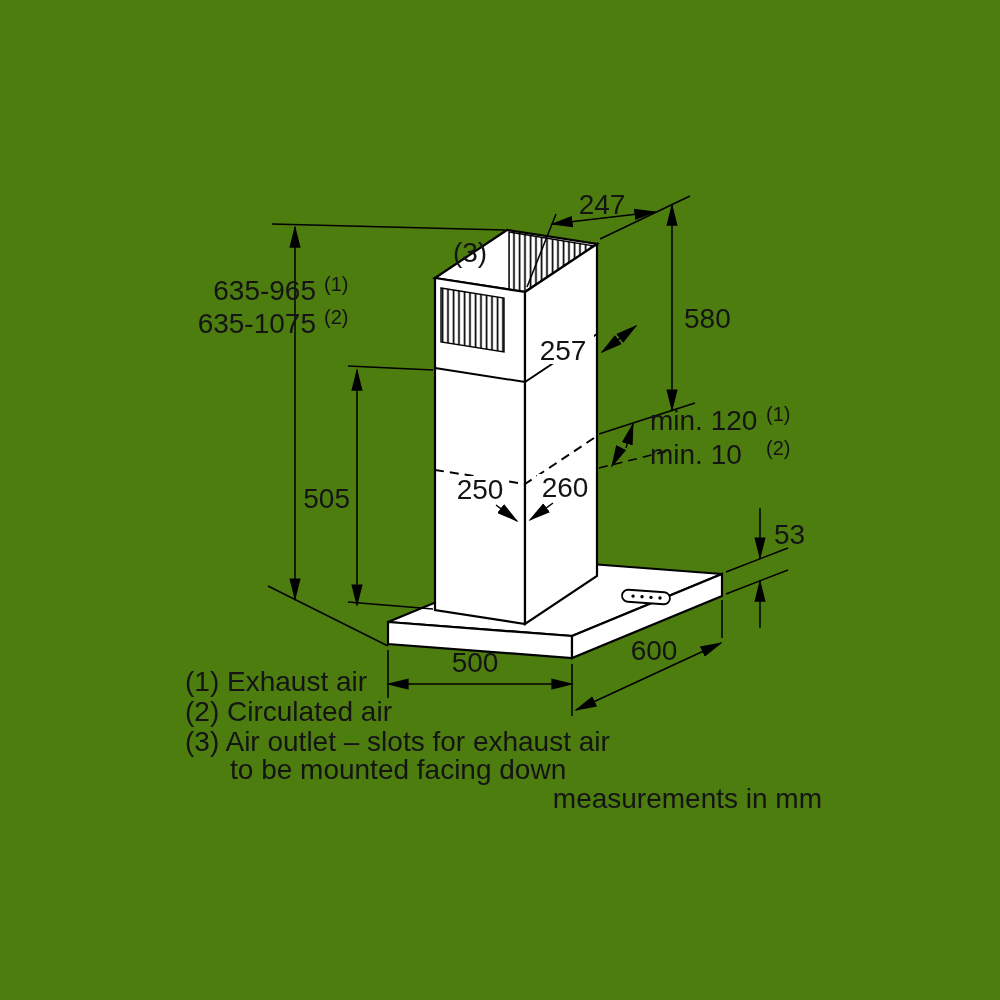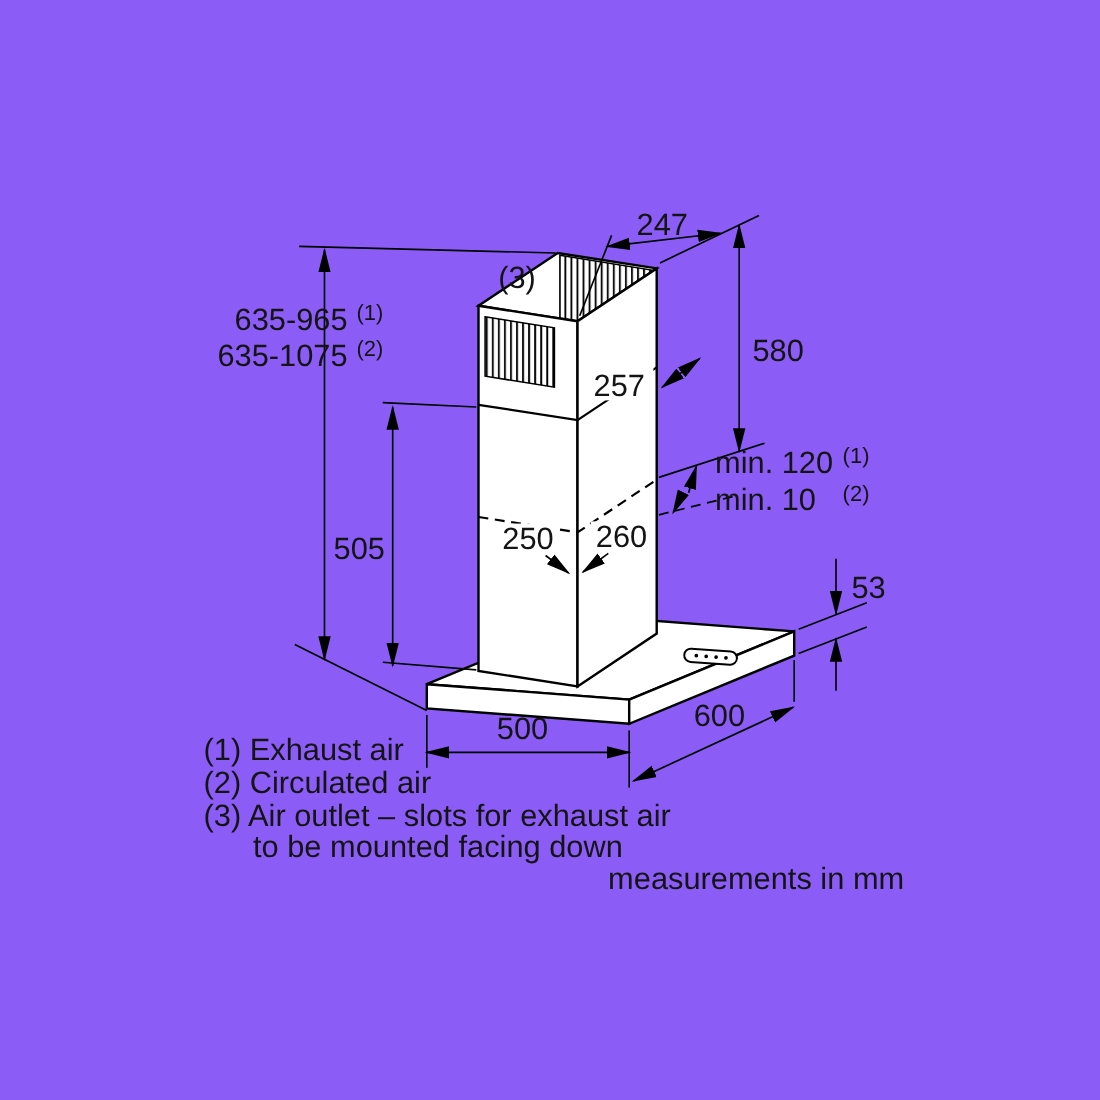--- a/index.html
+++ b/index.html
@@ -1,16 +1,16 @@
 <!DOCTYPE html>
 <html><head>
 <meta charset="utf-8">
 <style>
   html,body{margin:0;padding:0;background:#ffffff;}
-  .canvas{position:relative;width:1000px;height:1000px;background:#8b5cf6;overflow:hidden;
+  .canvas{position:relative;width:1000px;height:1000px;background:#4d7c0f;overflow:hidden;
           font-family:"Liberation Sans", sans-serif;}
   svg{display:block;}
   .obj{fill:#ffffff;stroke:#000000;stroke-width:2.2;stroke-linejoin:miter;}
   .ln{fill:none;stroke:#000000;stroke-width:2.2;}
   .dash{fill:none;stroke:#000000;stroke-width:2;stroke-dasharray:9 6;}
   .dim{fill:none;stroke:#000000;stroke-width:1.5;}
   .hatch{fill:url(#hatchpat);stroke:#000000;stroke-width:1.4;}
   .bg{fill:#ffffff;stroke:none;}
   text{fill:#141414;}
   .t{font-size:28px;}

